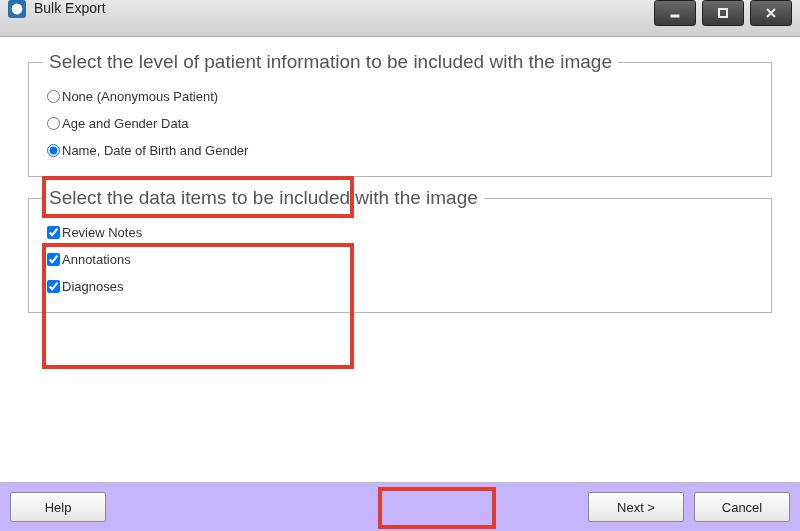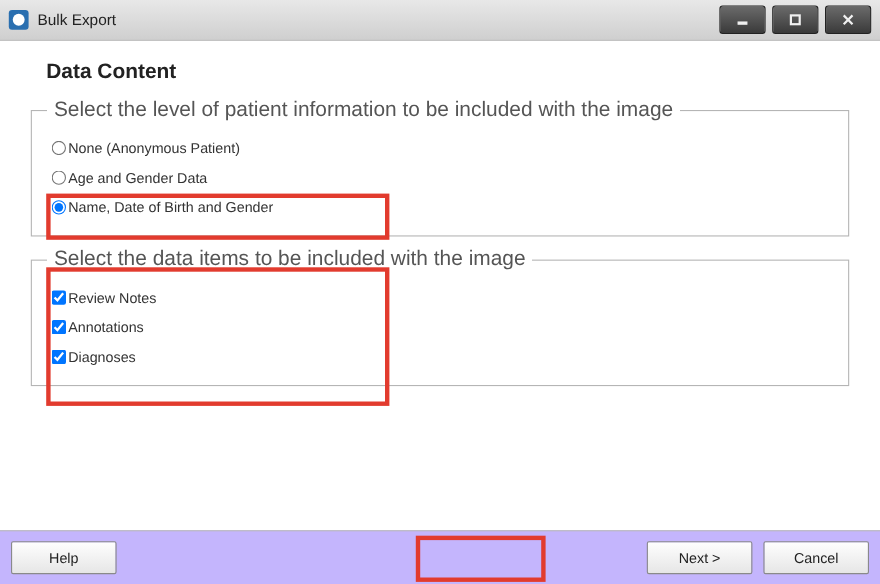--- a/index.html
+++ b/index.html
@@ -21,21 +21,21 @@
     display: flex;
     flex-direction: column;
     box-shadow: 0 0 0 1px #999;
   }
   
   .titlebar {
     height: 36px;
     background: linear-gradient(#e8e8e8, #cfcfcf);
     border-bottom: 1px solid #aaa;
     display: flex;
-    align-items: center;
+    align-items: flex-start;
     padding: 0 8px;
   }
   .titlebar .app-icon {
     width: 18px;
     height: 18px;
     background: #2a6fb0;
     border-radius: 3px;
     margin-right: 8px;
     display: inline-flex;
     align-items: center;
@@ -169,21 +169,20 @@
       <span class="win-btn">
         <svg viewBox="0 0 12 12">
             <path d="M2 2 L10 10 M10 2 L2 10" stroke-width="2" fill="none"></path>
           </svg>
       </span>
     </div>
   </div>
 
   <div class="content-wrap">
     <div class="content">
-      <div class="heading">Data Content</div>
 
       <fieldset class="group">
         <legend>Select the level of patient information to be included with the image</legend>
 
         <div class="option-row">
           <input type="radio" name="pi" style="">
           <label>None (Anonymous Patient)</label>
         </div>
         <div class="option-row">
           <input type="radio" name="pi" style="">

